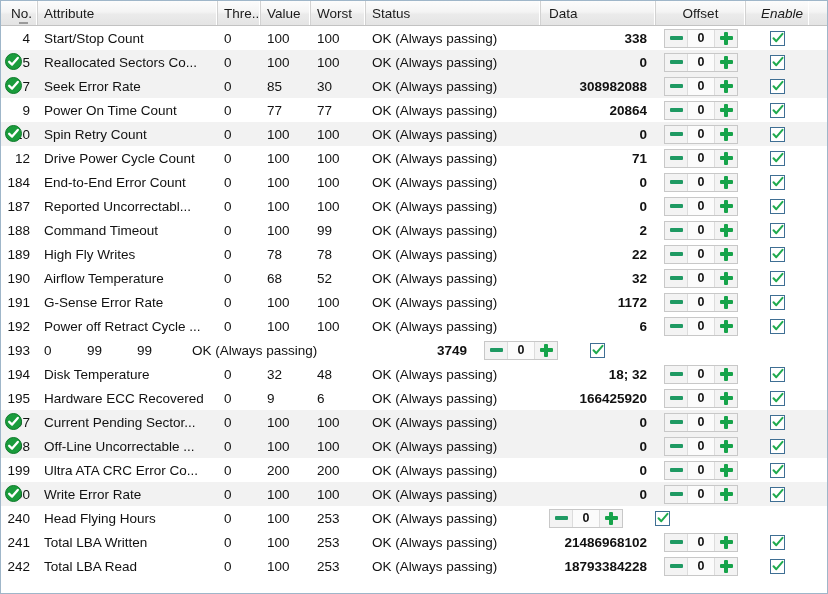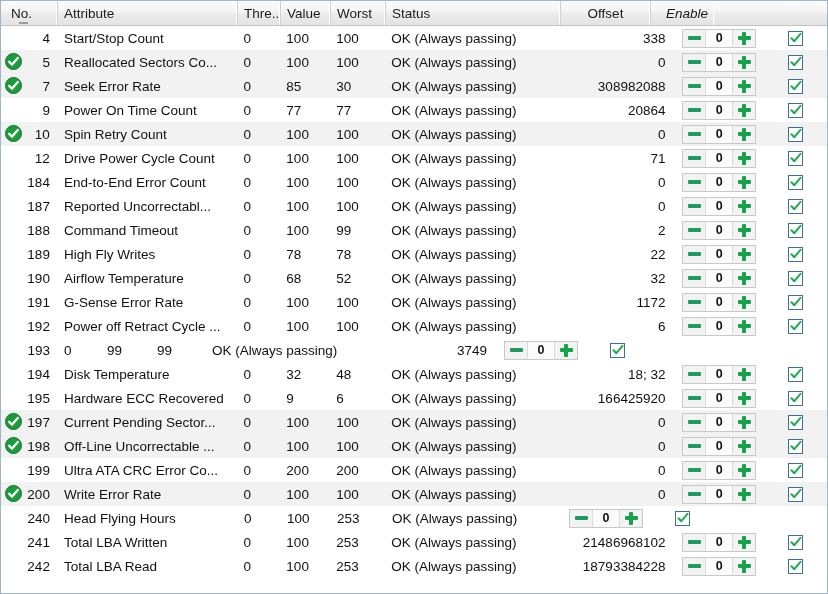--- a/index.html
+++ b/index.html
@@ -82,27 +82,27 @@
     display: flex;
     align-items: center;
     padding: 0 6px;
     white-space: nowrap;
     overflow: hidden;
     font-size: 13.5px;
     color: #111111;
   }
 
   
-  .c-no      { width: 57px;  justify-content: flex-end; padding-right: 8px; position: relative; }
+  .c-no      { width: 37px;  justify-content: flex-end; padding-right: 8px; position: relative; }
   .c-attr    { width: 180px; }
   .c-thresh  { width: 43px;  }
   .c-value   { width: 50px;  }
   .c-worst   { width: 55px; text-align: center;  }
   .c-status  { width: 175px; }
-  .c-data    { width: 115px; justify-content: flex-end; font-weight: normal; padding-right: 9px; }
+  .c-data    { width: 115px; justify-content: flex-end; font-weight: bold; padding-right: 9px; }
   .c-offset  { width: 90px;  justify-content: center; padding: 0; }
   .c-enable  { width: 63px;  justify-content: center; padding: 0; }
 
   
   .hdr .c-no     { justify-content: flex-start; padding-left: 10px; }
   .hdr .c-data   { justify-content: flex-start; font-weight: normal; padding-left: 8px;}
   .hdr .c-offset { }
   .hdr .c-enable { justify-content: flex-end; font-style: italic; }
 
   
@@ -194,20 +194,23 @@
     </div>
     <div class="hcell c-value">
       <span>Value</span>
     </div>
     <div class="hcell c-worst">
       <span>Worst</span>
     </div>
     <div class="hcell c-status">
       <span>Status</span>
     </div>
+    <div class="hcell c-data">
+      <span>Data</span>
+    </div>
     <div class="hcell c-offset">
       <span>Offset</span>
     </div>
     <div class="hcell c-enable">
       <span>Enable</span>
     </div>
   </div>
 
   <div class="rows" id="rows-container">
       <div class="row">

